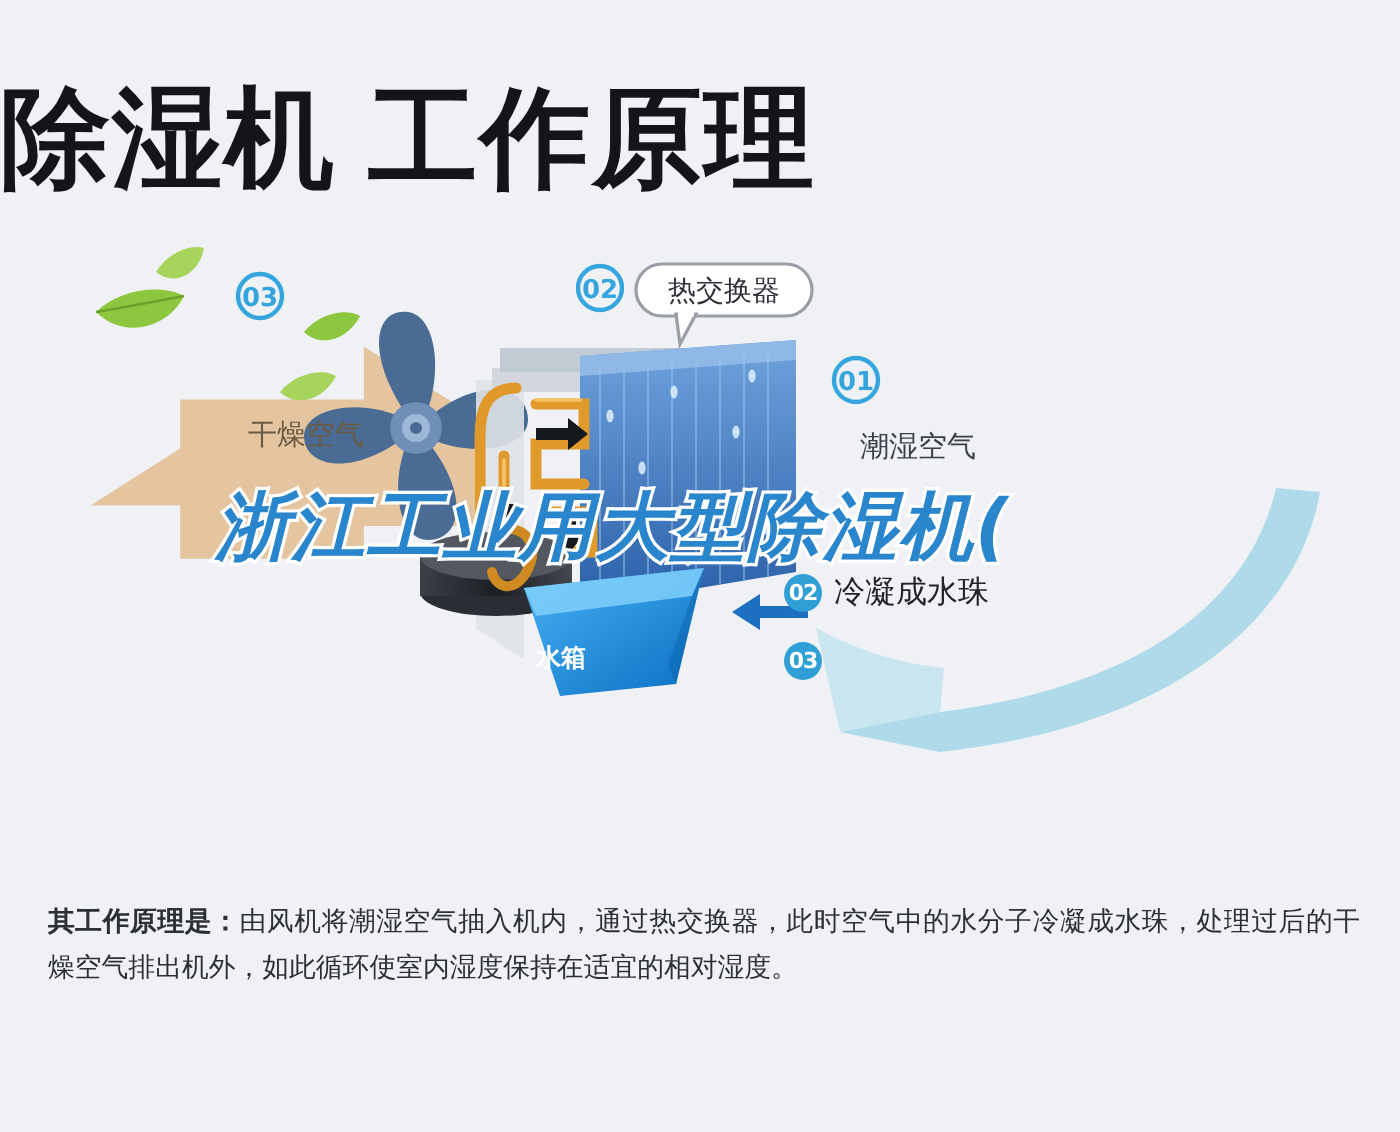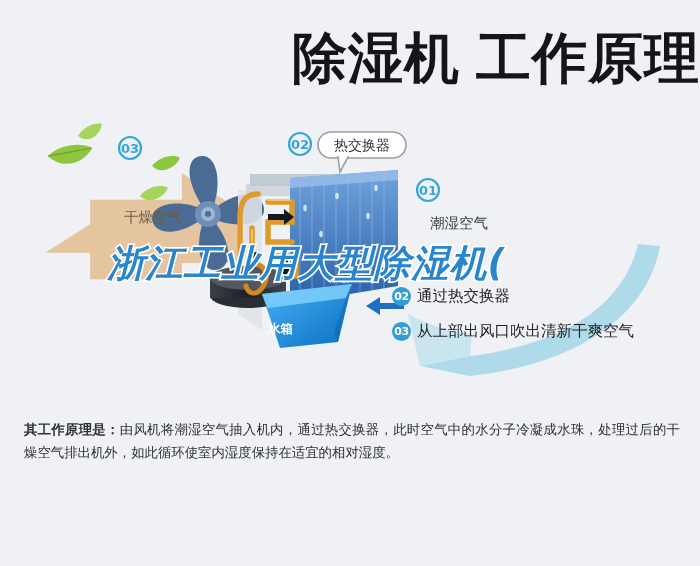--- a/index.html
+++ b/index.html
@@ -7,22 +7,22 @@
     width:700px;height:566px;
     background:#f0f1f5;
     font-family:"Liberation Sans","DejaVu Sans",sans-serif;
     overflow:hidden;
     position:relative;
   }
   #page{position:relative;width:700px;height:566px;background:#f0f1f5;overflow:hidden;}
 
   
   .title-wrap{
-    position:absolute;left:0;top:28px;width:700px;
-    text-align:right;
+    position:absolute;left:0;top:39px;width:700px;
+    text-align:left;
   }
   .title{
     display:inline-block;
     font-size:55px;
     line-height:1.12;
     font-weight:700;
     color:#141518;
     letter-spacing:1px;
     white-space:nowrap;
     font-family:"DejaVu Sans","Liberation Sans",sans-serif;
@@ -83,21 +83,21 @@
     position:absolute;left:24px;top:418px;width:656px;
   }
   .para{
     font-size:13.4px;
     line-height:23px;
     color:#2c2f36;
     margin:0 0 17px 0;
     text-align:justify;
     font-family:"DejaVu Sans","Liberation Sans",sans-serif;
   }
-  .para:last-child{margin-bottom:0;}
+  .para:last-child{margin-bottom:0;margin-top:32px;}
   .lead{font-weight:700;}
 </style>
 </head>
 <body>
 
 <div id="page">
 
   <div class="title-wrap">
     <span class="title"><span>除湿机</span><span class="t-space"></span><span>工作原理</span></span>
   </div>
@@ -246,25 +246,24 @@
         <text x="124" y="104" font-family="DejaVu Sans, Liberation Sans, sans-serif" font-size="14.5" fill="#6a5b45">干燥空气</text>
       </g>
 
       <text x="268" y="215" font-family="DejaVu Sans, Liberation Sans, sans-serif" font-size="12.5" fill="#ffffff" font-weight="bold">水箱</text>
     </svg>
   </div>
 
   <div class="callouts">
     <div class="callout">
       <span class="badge">02</span>
-      <span class="callout-text">通过热交换器</span>
+      <span class="callout-text">冷凝成水珠</span>
     </div>
     <div class="callout">
       <span class="badge">03</span>
-      <span class="callout-text">从上部出风口吹出清新干爽空气</span>
     </div>
   </div>
 
   <div class="overlay">
     <span class="overlay-line">浙江工业用大型除湿机(</span>
   </div>
 
   <div class="body-text">
     <p class="para"><span class="lead">其工作原理是：</span><span>由风机将潮湿空气抽入机内，通过热交换器，此时空气中的水分子冷凝成水珠，处理过后的干燥空气排出机外，如此循环使室内湿度保持在适宜的相对湿度。</span></p>
   </div>

